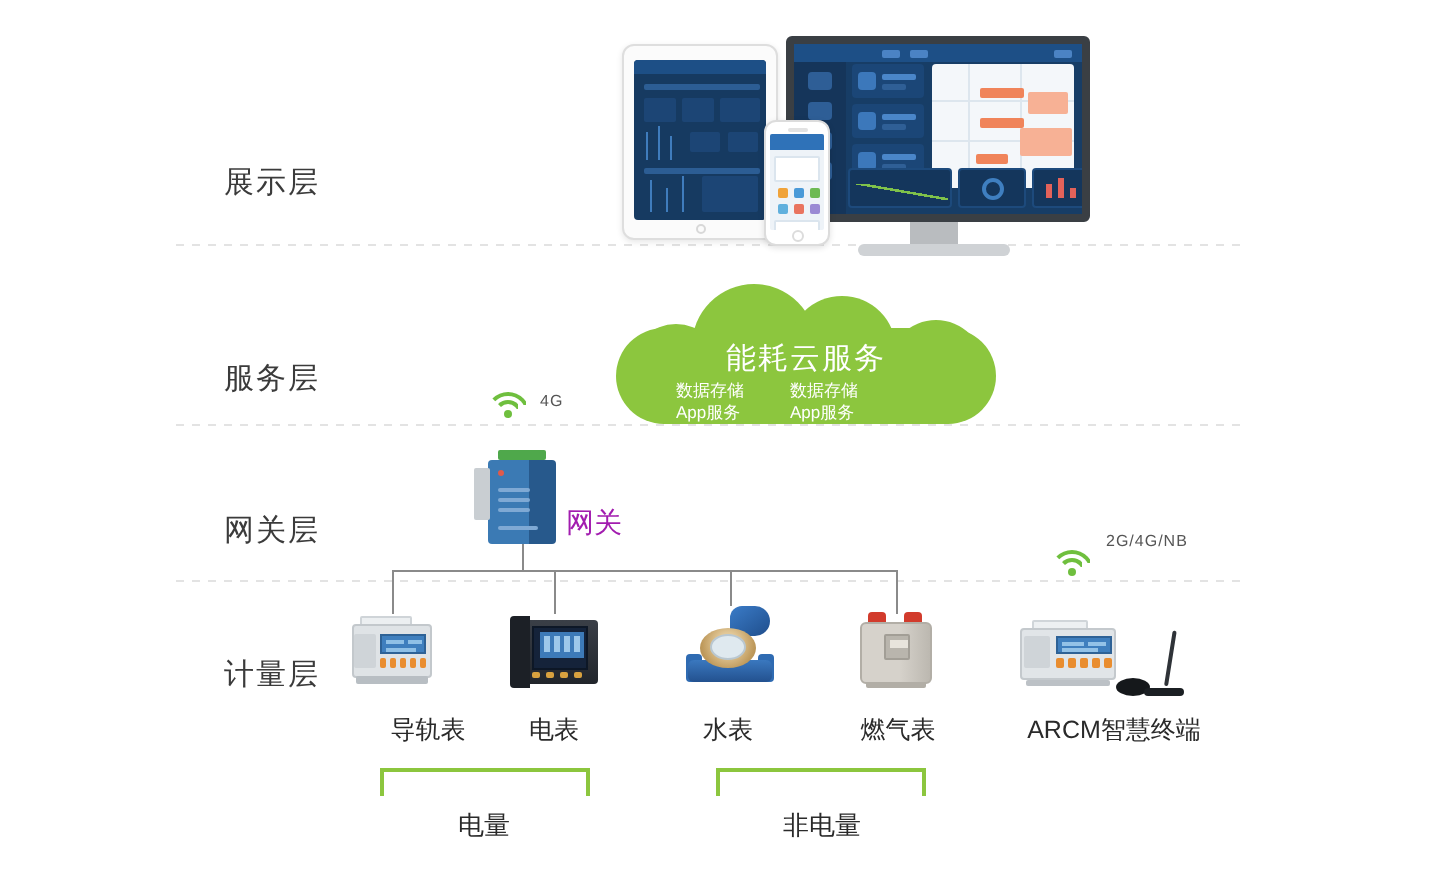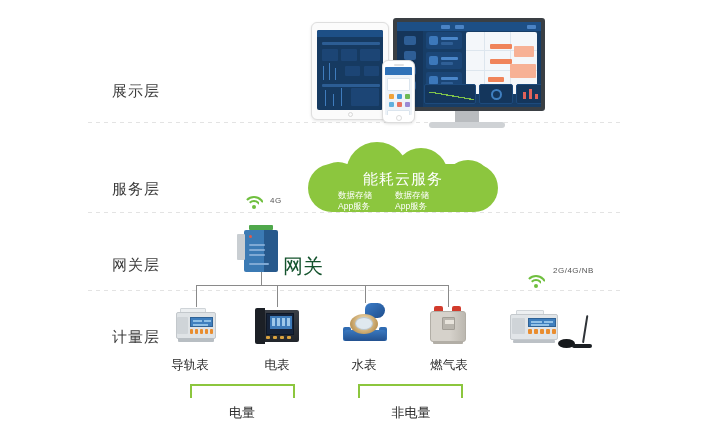--- a/index.html
+++ b/index.html
@@ -110,21 +110,21 @@
   .gw-body .gw-led { position:absolute; left:5px; top:5px; width:3px; height:3px; background:#e05a4a; border-radius:50%;}
   .gw-body .gw-txt { position:absolute; left:5px; width:16px; height:2px; background:#7fa9d4; border-radius:1px;}
   .gw-top { position:absolute; width:24px; height:5px; background:#4fa84b; border-radius:1px;}
 
   .wifi { position:absolute; }
   .wifi span { position:absolute; border:2px solid #6fbf3e; border-bottom-color:transparent;
                border-left-color:transparent; border-right-color:transparent; border-radius:50% 50% 0 0 / 100% 100% 0 0; }
   .wifi .dot { position:absolute; width:4px; height:4px; background:#6fbf3e; border-radius:50%; border:none;}
 
   .label-sm { position:absolute; font-size:8px; color:#555; letter-spacing:.5px; white-space:nowrap;}
-  .node-name { position:absolute; font-size:20px; color:#14532d; white-space:nowrap;}
+  .node-name { position:absolute; font-size:14px; color:#a21caf; white-space:nowrap;}
   .dev-caption { position:absolute; font-size:12.5px; color:#2a2a2a; text-align:center; white-space:nowrap;}
 
   
   .vline { position:absolute; width:1px; background:#8a8a8a; }
   .hline { position:absolute; height:1px; background:#8a8a8a; }
   .gline { position:absolute; background:#8cc63e; }
 
   
   .meter { position:absolute; }
 
@@ -347,21 +347,21 @@
     </div>
     <div class="btns">
       <u style="left:0px;"></u>
       <u style="left:5px;"></u>
       <u style="left:10px;"></u>
       <u style="left:15px;"></u>
       <u style="left:20px;"></u>
     </div>
     <div class="terms"></div>
   </div>
-  <div class="dev-caption" style="left:160px; top:357px; width:60px;">导轨表</div>
+  <div class="dev-caption" style="left:184px; top:357px; width:60px;">导轨表</div>
 
   <div class="meter panel" style="left:255px; top:308px;">
     <div class="frame"></div>
     <div class="lip"></div>
     <div class="face">
       <div class="lcd">
         <i style="left:2px;"></i>
         <i style="left:7px;"></i>
         <i style="left:12px;"></i>
         <i style="left:17px;"></i>
@@ -420,20 +420,21 @@
       <u style="left:18px;"></u>
       <u style="left:24px;"></u>
     </div>
     <div class="terms"></div>
   </div>
   <div class="antenna" style="left:556px; top:315px; width:40px; height:34px;">
     <div class="rod"></div>
     <div class="puck"></div>
     <div class="plate"></div>
   </div>
+  <div class="dev-caption" style="left:502px; top:357px; width:110px;">ARCM智慧终端</div>
 
   <div class="gline" style="left:190px; top:384px; width:105px; height:2px;"></div>
   <div class="gline" style="left:190px; top:384px; width:2px; height:14px;"></div>
   <div class="gline" style="left:293px; top:384px; width:2px; height:14px;"></div>
   <div class="dev-caption" style="left:212px; top:404px; width:60px; font-size:13px;">电量</div>
 
   <div class="gline" style="left:358px; top:384px; width:105px; height:2px;"></div>
   <div class="gline" style="left:358px; top:384px; width:2px; height:14px;"></div>
   <div class="gline" style="left:461px; top:384px; width:2px; height:14px;"></div>
   <div class="dev-caption" style="left:378px; top:404px; width:66px; font-size:13px;">非电量</div>

